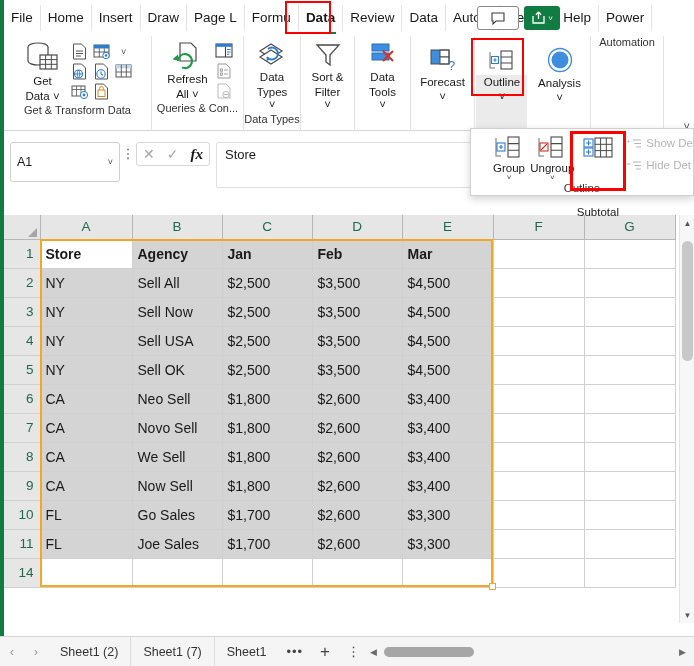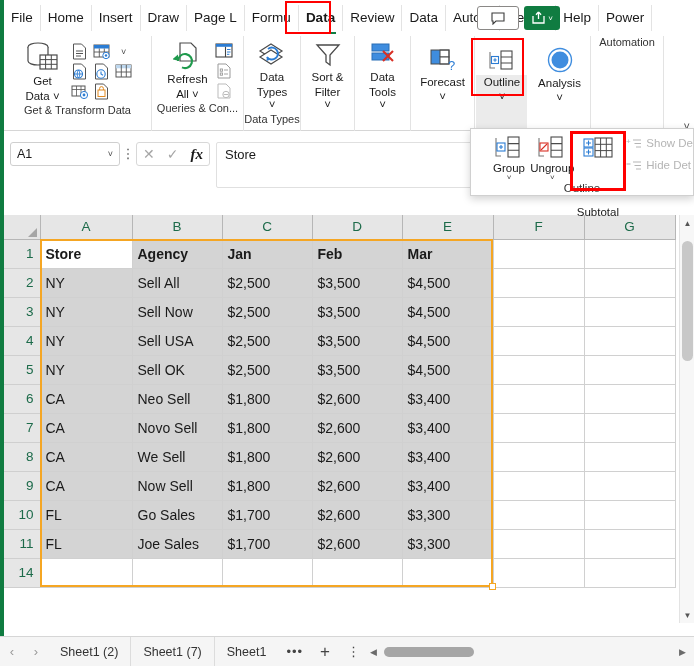--- a/index.html
+++ b/index.html
@@ -110,21 +110,21 @@
     position: absolute; left: 0; bottom: 1px; width: 100%;
     text-align: center; font-size: 11.5px; color: #333;
   }
 
   
   .fbar {
     position: absolute; left: 4px; top: 137px; width: 690px; height: 52px;
     background: #ffffff; display: flex; align-items: flex-start; padding-top: 5px;
   }
   .namebox {
-    margin-left: 6px; width: 110px; height: 24px;
+    margin-left: 6px; width: 110px; height: 40px;
     border: 1px solid #cfcfcf; border-radius: 3px; background: #fff;
     display: flex; align-items: center; justify-content: space-between;
     padding: 4px 6px; font-size: 12.5px;
   }
   .kebab { width: 16px; text-align: center; color: #555; font-size: 13px; line-height: 24px; }
   .fxgroup {
     width: 74px; height: 24px; border: 1px solid #d8d8d8; border-radius: 3px;
     display: flex; align-items: center; justify-content: space-around; background:#fff;
   }
   .fxgroup span { color: #a6a6a6; font-size: 14px; }

